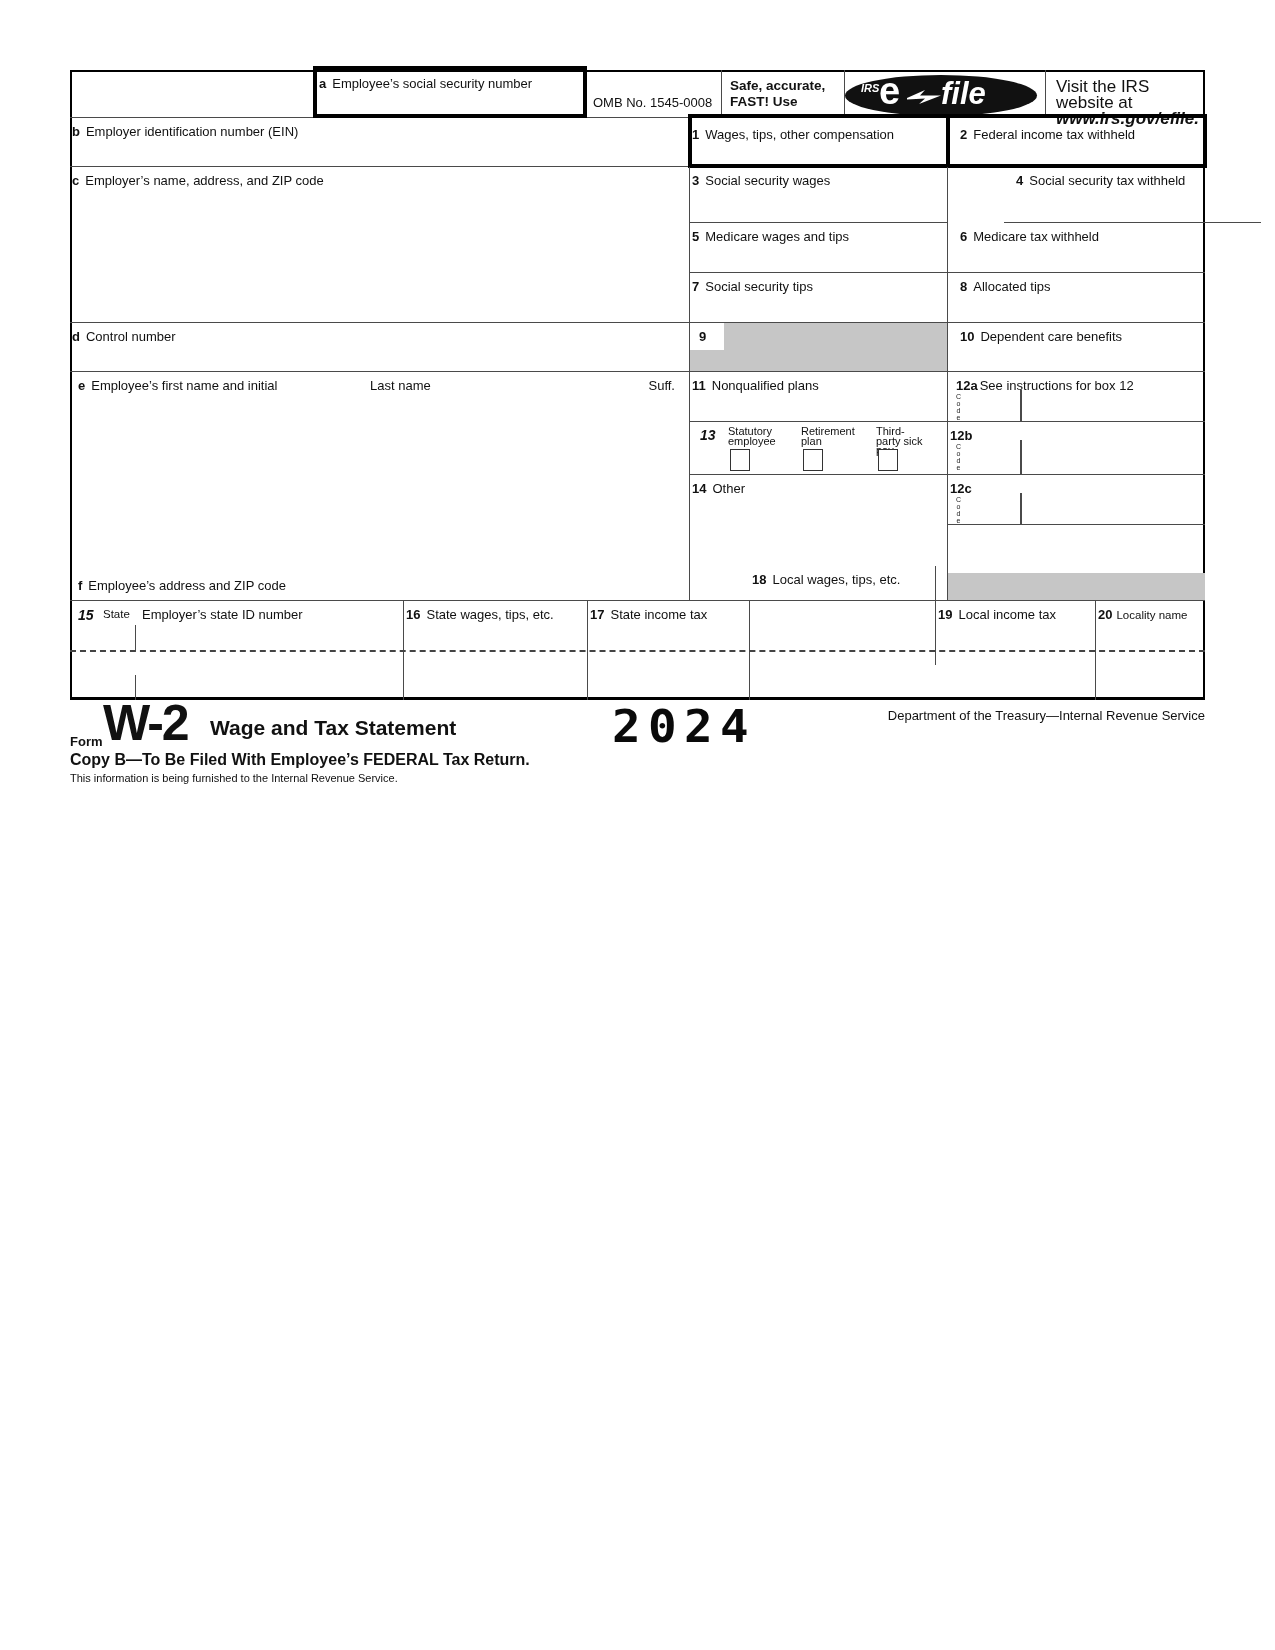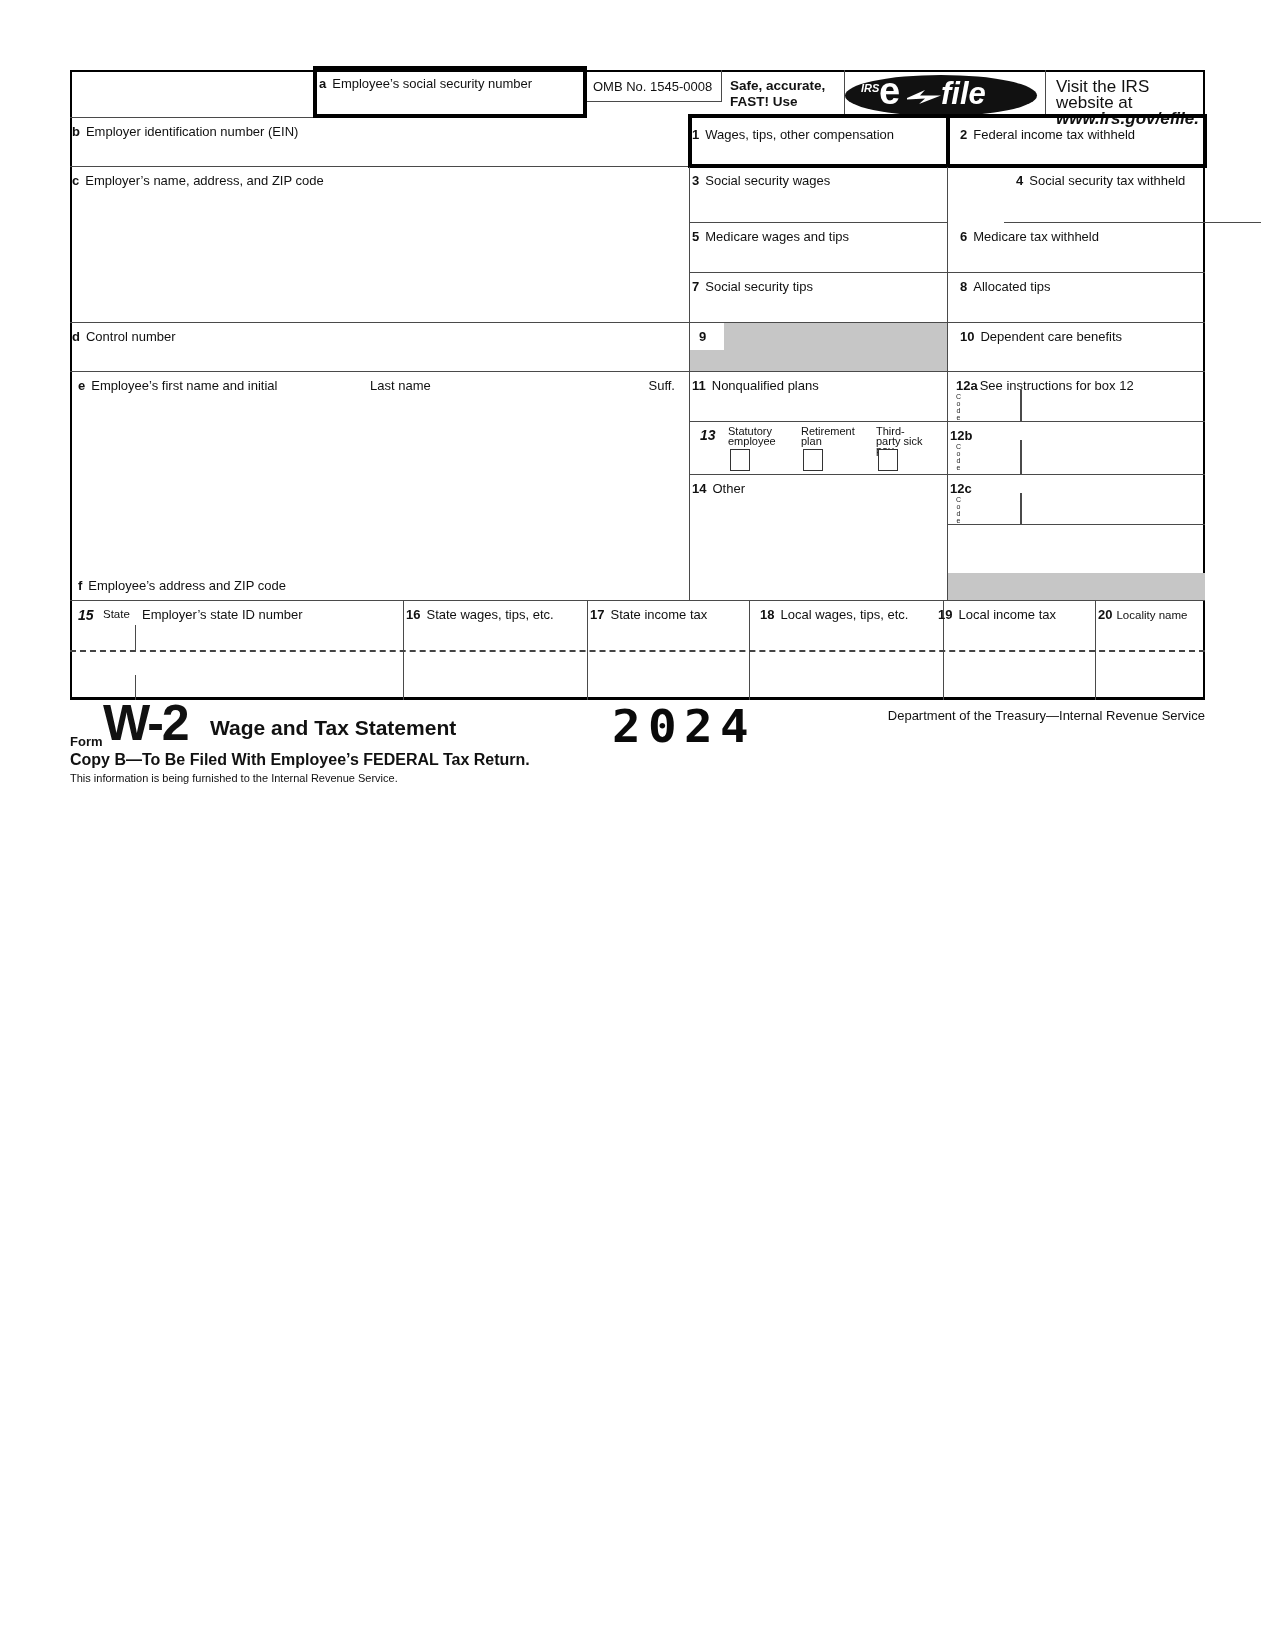--- a/index.html
+++ b/index.html
@@ -38,21 +38,21 @@
   .dashed { position:absolute; border-top:2px dashed #444; height:0; }
 </style>
 </head>
 <body>
 
 <div class="page">
 
   <div class="cell" style="left:70px;top:70px;width:1135px;height:630px;border:2px solid #000;border-bottom:3px solid #000;"></div>
 
   <div class="cell bb" style="left:70px;top:70px;width:245px;height:48px;"></div>
-  <div class="cell bb br" style="left:587px;top:70px;width:135px;height:32px;">
+  <div class="cell bb br" style="left:587px;top:70px;width:135px;height:48px;">
     <div style="position:absolute;left:6px;bottom:7px;font-size:13px;">OMB No. 1545-0008</div>
   </div>
   <div class="cell bb br" style="left:722px;top:70px;width:123px;height:48px;">
     <div style="position:absolute;left:8px;top:8px;font-size:13.5px;font-weight:bold;line-height:16px;">
       <div>Safe, accurate,</div>
       <div>FAST! Use</div>
     </div>
   </div>
   <div class="cell bb br" style="left:845px;top:70px;width:201px;height:48px;"></div>
   <div class="ellipse">
@@ -167,21 +167,21 @@
     <span style="position:absolute;left:72px;top:6px;font-size:13px;">Employer’s state ID number</span>
     <div class="vline" style="left:65px;top:24px;width:1px;height:26px;"></div>
     <div class="vline" style="left:65px;top:74px;width:1px;height:25px;"></div>
   </div>
   <div class="cell br" style="left:404px;top:601px;width:184px;height:99px;">
     <div class="lblrow"><span class="num">16</span><span>State wages, tips, etc.</span></div>
   </div>
   <div class="cell br" style="left:588px;top:601px;width:162px;height:99px;">
     <div class="lblrow"><span class="num">17</span><span>State income tax</span></div>
   </div>
-  <div class="cell br" style="left:750px;top:601px;width:186px;height:99px;margin-left:8px;">
+  <div class="cell br" style="left:750px;top:566px;width:186px;height:99px;">
     <div class="lblrow"><span class="num">18</span><span>Local wages, tips, etc.</span></div>
   </div>
   <div class="cell br" style="left:936px;top:601px;width:160px;height:99px;">
     <div class="lblrow"><span class="num">19</span><span>Local income tax</span></div>
   </div>
   <div class="cell" style="left:1096px;top:601px;width:109px;height:99px;">
     <div class="lblrow" style="font-size:11.5px;"><span class="num" style="font-size:13px;margin-right:4px;">20</span><span>Locality name</span></div>
   </div>
   <div class="dashed" style="left:70px;top:650px;width:1135px;"></div>
 

